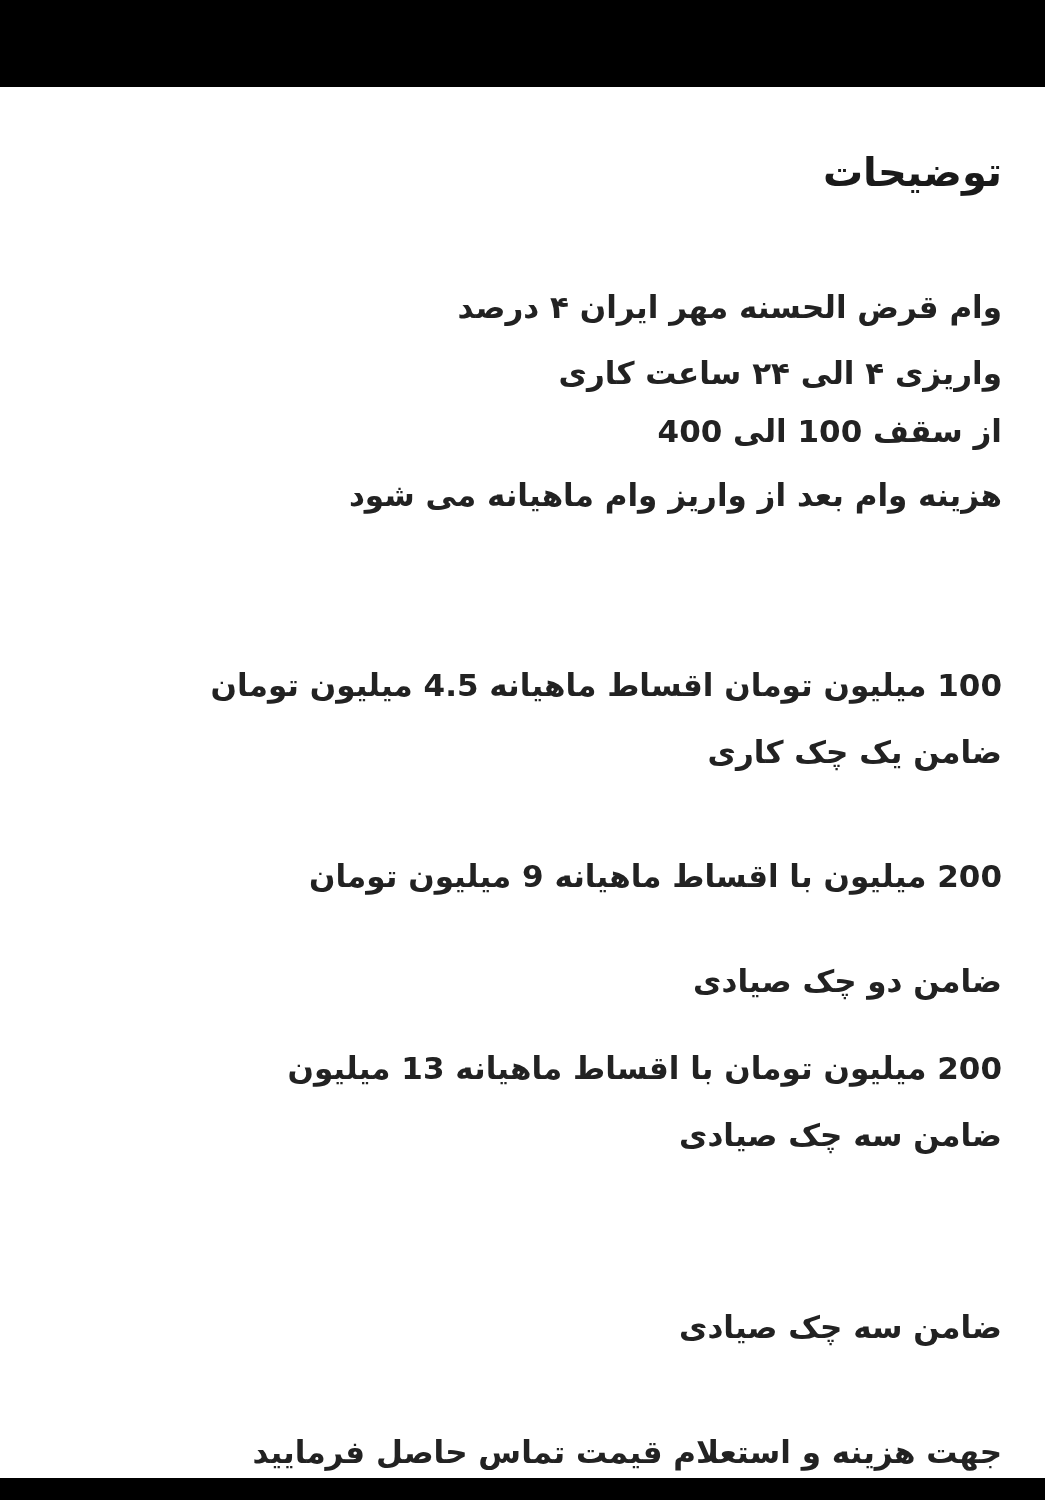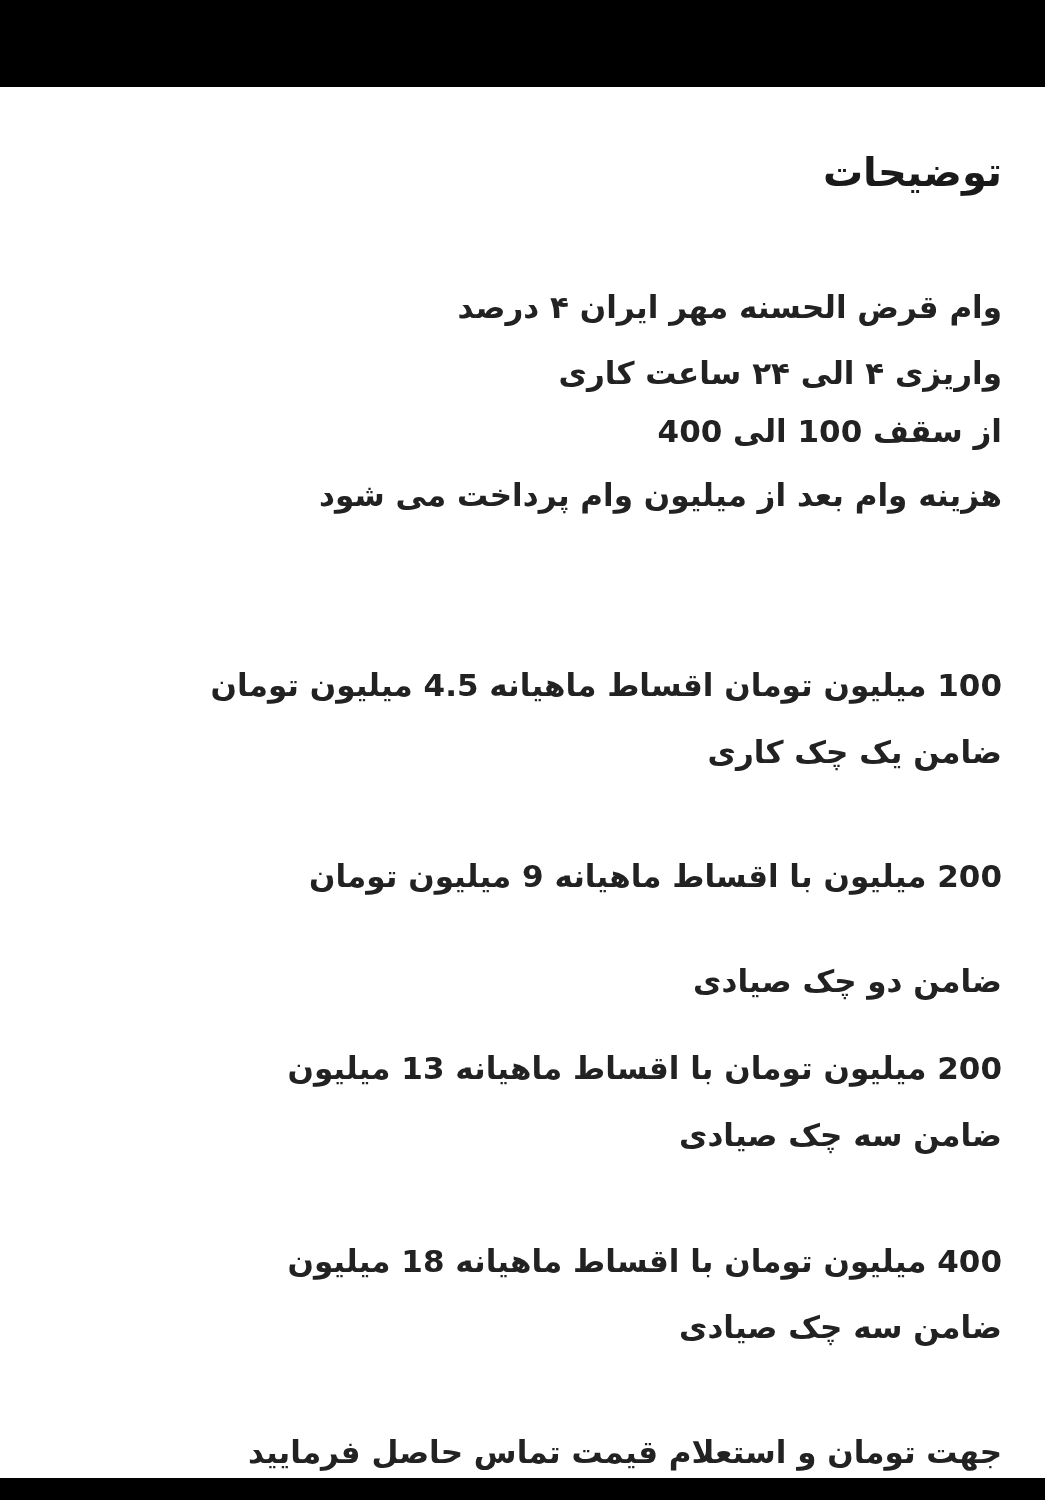--- a/index.html
+++ b/index.html
@@ -61,30 +61,29 @@
 <body>
 
 <div class="top-bar"></div>
 
 <div class="content">
   <div class="rtl title">توضیحات</div>
 
   <div class="rtl line" style="top:188px;">وام قرض الحسنه مهر ایران ۴ درصد</div>
   <div class="rtl line" style="top:254px;">واریزی ۴ الی ۲۴ ساعت کاری</div>
   <div class="rtl line" style="top:312px;">از سقف 100 الی 400</div>
-  <div class="rtl line" style="top:376px;">هزینه وام بعد از میلیون وام پرداخت می شود</div>
+  <div class="rtl line" style="top:376px;">هزینه وام بعد از واریز وام ماهیانه می شود</div>
 
   <div class="rtl line" style="top:566px;">100 میلیون تومان اقساط ماهیانه 4.5 میلیون تومان</div>
   <div class="rtl line" style="top:633px;">ضامن یک چک کاری</div>
 
   <div class="rtl line" style="top:757px;">200 میلیون با اقساط ماهیانه 9 میلیون تومان</div>
   <div class="rtl line" style="top:862px;">ضامن دو چک صیادی</div>
 
   <div class="rtl line" style="top:949px;">200 میلیون تومان با اقساط ماهیانه 13 میلیون</div>
   <div class="rtl line" style="top:1016px;">ضامن سه چک صیادی</div>
 
-  <div class="rtl line" style="top:1142px;">400 میلیون تومان با اقساط ماهیانه 18 میلیون</div>
   <div class="rtl line" style="top:1208px;">ضامن سه چک صیادی</div>
 
-  <div class="rtl line" style="top:1333px;">جهت تومان و استعلام قیمت تماس حاصل فرمایید</div>
+  <div class="rtl line" style="top:1333px;">جهت هزینه و استعلام قیمت تماس حاصل فرمایید</div>
 </div>
 
 <div class="bottom-bar"></div>
 
 </body></html>

